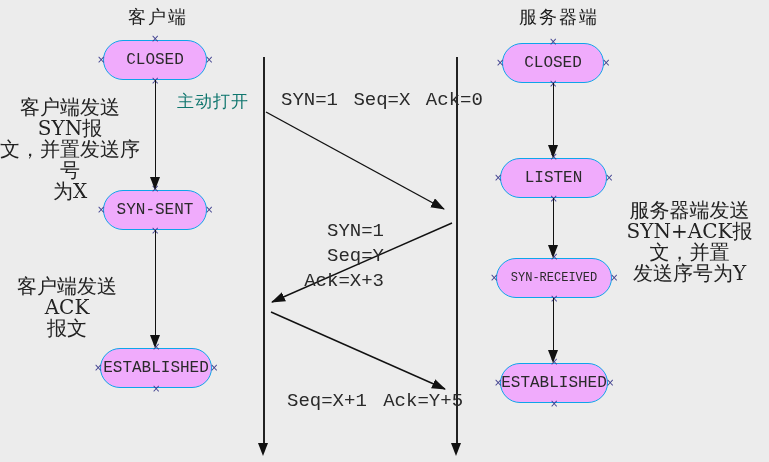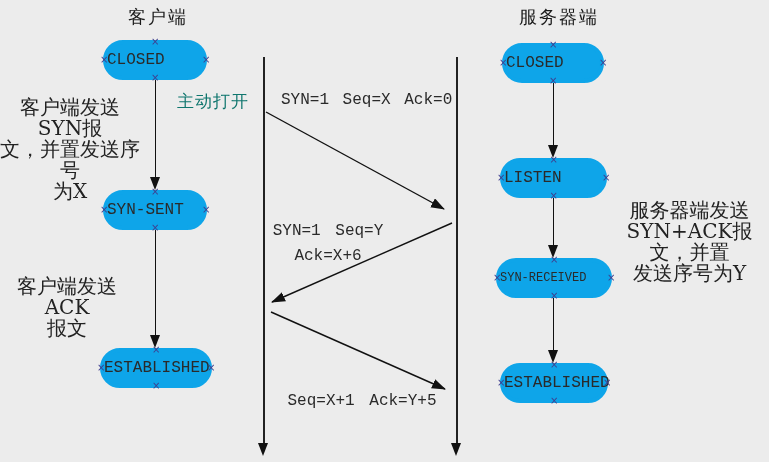--- a/index.html
+++ b/index.html
@@ -6,22 +6,22 @@
   .canvas{
     position:relative;width:769px;height:462px;
     background:#ececec;overflow:hidden;
     font-family:"DejaVu Serif","Liberation Serif",serif;
     color:#1a1a1a;
   }
   .col-title{
     position:absolute;text-align:center;font-size:18px;letter-spacing:2px;
   }
   .state{
-    position:absolute;background:#0ea5e9;border:4px solid #0ea5e9;
-    border-radius:20px;display:flex;align-items:center;
+    position:absolute;background:#f0abfc;border:1px solid #0ea5e9;
+    border-radius:20px;display:flex;align-items:center;justify-content:center;
     box-sizing:border-box;
   }
   .state-label{
     font-family:"Liberation Mono","DejaVu Sans Mono",monospace;
     font-size:16px;white-space:nowrap;color:#2a2a2a;
   }
   .cp{position:absolute;width:8px;height:8px;line-height:8px;text-align:center;
       font-size:10px;color:#3f3f8f;font-family:"DejaVu Sans",sans-serif;}
   .cp::before{content:"\00d7";}
   .cp-t{top:-6px;left:50%;margin-left:-4px;}
@@ -34,21 +34,21 @@
     border-left:5.5px solid transparent;border-right:5.5px solid transparent;
     border-top:13px solid #111;}
   .timeline .shaft{width:2px;left:4.5px;background:#222;}
   .note{
     position:absolute;text-align:center;font-size:20px;line-height:21px;
     white-space:pre-line;color:#222;
   }
   .open-label{position:absolute;font-size:17px;letter-spacing:1px;color:#0f766e;}
   .msg{
     position:absolute;font-family:"Liberation Mono","DejaVu Sans Mono",monospace;
-    font-size:16px;color:#2a2a2a;white-space:pre-line;text-align:center;
+    font-size:19px;color:#2a2a2a;white-space:pre-line;text-align:right;
     word-spacing:5px;line-height:25px;
   }
   svg.overlay{position:absolute;left:0;top:0;pointer-events:none;}
 </style>
 </head>
 <body>
 
 <div class="canvas">
 
   <div class="col-title" style="left:500px;top:5px;width:118px">服务器端</div>
@@ -143,21 +143,21 @@
     </defs>
     <line x1="266" y1="112" x2="444" y2="209" stroke="#111" stroke-width="1.4" marker-end="url(#ah)"></line>
     <line x1="452" y1="223" x2="272" y2="302" stroke="#111" stroke-width="1.4" marker-end="url(#ah)"></line>
     <line x1="271" y1="312" x2="445" y2="389" stroke="#111" stroke-width="1.4" marker-end="url(#ah)"></line>
   </svg>
 
   <div class="open-label" style="left:177px;top:90px">主动打开</div>
 
   <div class="msg" style="left:281px;top:88px;width:150px;word-spacing:4px;white-space:nowrap">SYN=1 Seq=X Ack=0</div>
   <div class="msg" style="left:272px;top:219px;width:112px">SYN=1 Seq=Y
-Ack=X+6</div>
+Ack=X+3</div>
   <div class="msg" style="left:287px;top:389px;width:150px;white-space:nowrap">Seq=X+1 Ack=Y+5</div>
 
   <div class="note" style="left:0px;top:97px;width:140px">客户端发送SYN报
 文，并置发送序号
 为X</div>
   <div class="note" style="left:4px;top:276px;width:126px">客户端发送ACK
 报文</div>
   <div class="note" style="left:610px;top:200px;width:159px">服务器端发送
 SYN+ACK报文，并置
 发送序号为Y</div>

